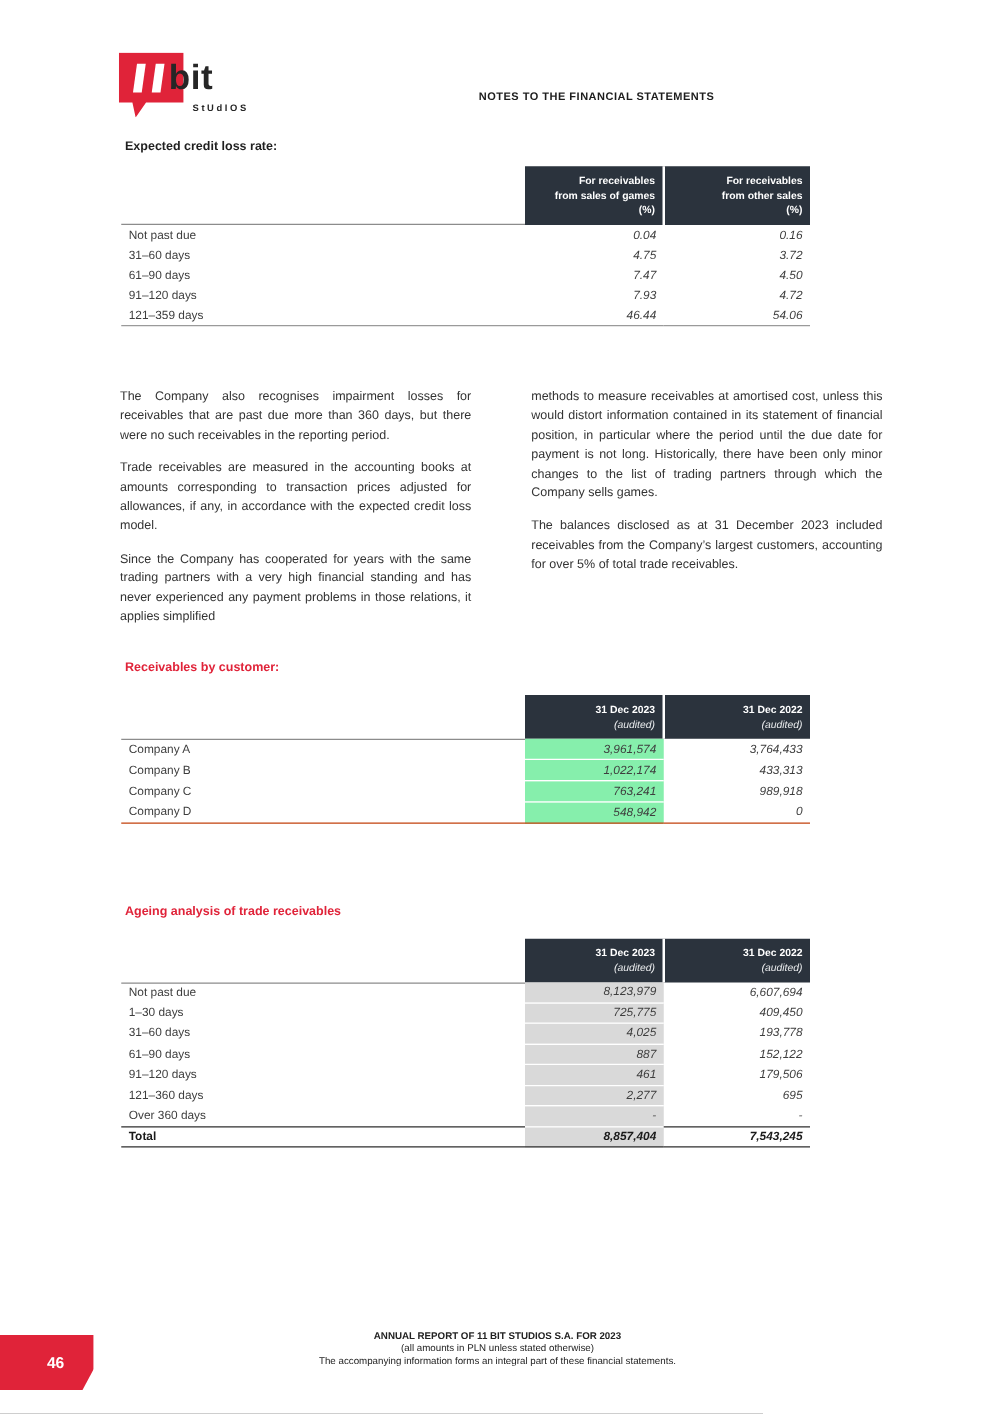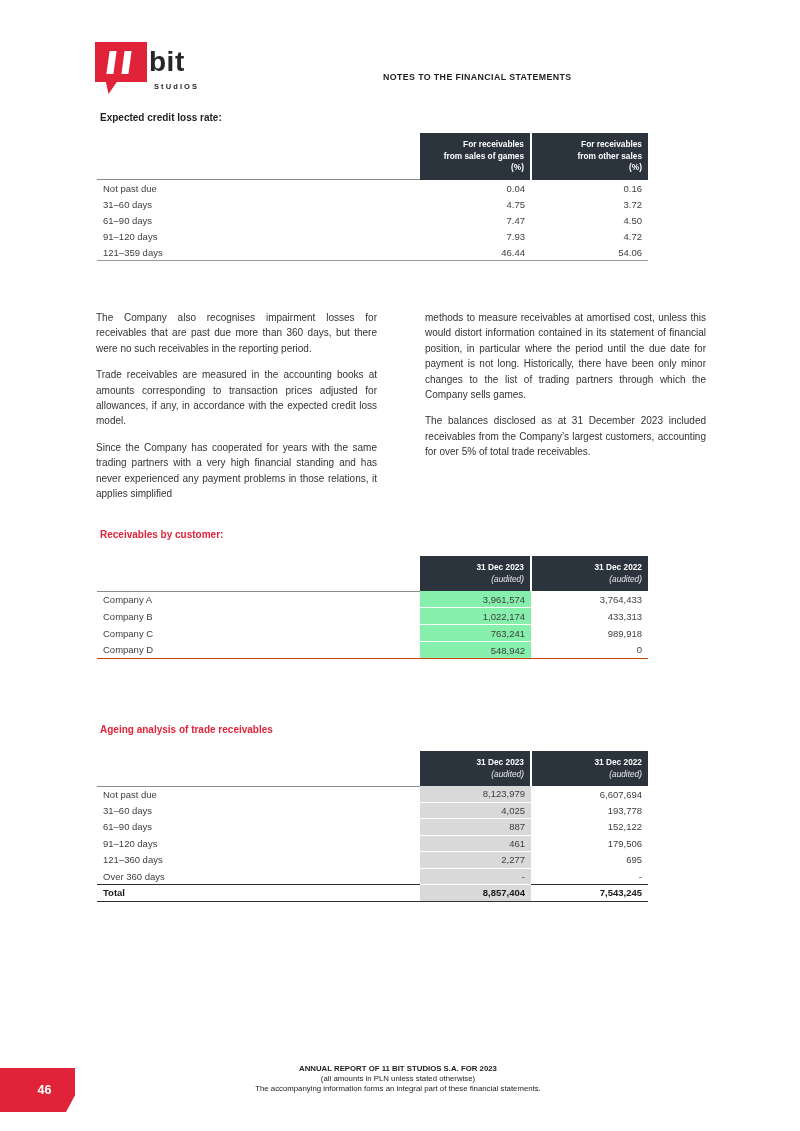--- a/index.html
+++ b/index.html
@@ -9,42 +9,42 @@
     margin:0 auto;
   }
   
   .logo{position:absolute;left:95px;top:40px;width:130px;height:58px;}
   .logo-mark{position:absolute;left:0;top:2px;width:52px;height:52px;}
   .logo-red{position:absolute;left:0;top:0;width:52px;height:52px;background:#e02339;
     clip-path:polygon(0 0,100% 0,100% 77%,42% 77%,26% 100%,21% 77%,0 77%);}
   .logo-one{position:absolute;top:9px;width:7px;height:23px;background:#ffffff;transform:skewX(-8deg);}
   .logo-one.a{left:13px;}
   .logo-one.b{left:28px;}
-  .logo-bit{position:absolute;left:54px;top:8px;font-size:28px;font-weight:bold;color:#262626;letter-spacing:0.5px;line-height:28px;}
+  .logo-bit{position:absolute;left:40px;top:8px;font-size:28px;font-weight:bold;color:#262626;letter-spacing:0.5px;line-height:28px;}
   .logo-studios{position:absolute;left:59px;top:42px;font-size:7.5px;font-weight:bold;color:#262626;letter-spacing:2.1px;}
   
   .doc-header-title{position:absolute;left:383px;top:72px;font-size:8.8px;font-weight:bold;color:#1d1d1d;letter-spacing:0.4px;}
   
   .sec-heading{position:absolute;left:100px;font-size:10px;font-weight:bold;color:#1f1f1f;}
   .sec-heading.red{color:#e02339;}
   
   .tbl-wrap{position:absolute;left:97px;width:551px;}
   table{border-collapse:collapse;table-layout:fixed;width:551px;}
   col.c-label{width:323px;}
   col.c-v1{width:111px;}
   col.c-v2{width:117px;}
   th,td{margin:0;padding:0;font-weight:normal;}
   .hdr-cell{background:#2b333d;color:#ffffff;text-align:right;vertical-align:middle;
     font-size:8.3px;font-weight:bold;line-height:1.4;padding:6px 6px;}
   .hdr-cell.pre{white-space:pre-line;}
   .hdr-cell.div{border-left:2px solid #ffffff;}
   .hdr-empty{border-bottom:1px solid #8c8c8c;background:#ffffff;}
   .hdr-note{display:block;font-weight:normal;font-style:italic;font-size:8.3px;color:#e8eaec;}
   td.lbl{font-size:9.5px;color:#3e3e3e;padding-left:6px;}
-  td.num{font-size:9.5px;color:#3e3e3e;text-align:right;padding-right:6px;}
+  td.num{font-size:9.5px;color:#3e3e3e;text-align:right;padding-right:6px;font-style:italic;}
   .t-ecl td{height:16px;}
   .t-ecl tr.last td{border-bottom:1px solid #9a9a9a;}
   .t-cust td{height:16px;}
   .t-cust td.gray{background:#86efac;border-bottom:1px solid #ffffff;margin-left:36px;}
   .t-cust tr.last td{border-bottom:1px solid #c2410c;}
   .t-age td{height:15.5px;}
   .t-age td.gray{background:#d9d9d9;border-bottom:1px solid #ffffff;}
   .t-age tr.total td{border-top:1.5px solid #2f2f2f;border-bottom:1.5px solid #2f2f2f;font-weight:bold;color:#1a1a1a;}
   .t-age tr.total td.gray{border-bottom:1.5px solid #2f2f2f;}
   
@@ -202,20 +202,25 @@
           <span>31 Dec 2022</span>
           <span class="hdr-note">(audited)</span>
         </th>
       </tr>
       <tr>
         <td class="lbl">Not past due</td>
         <td class="num gray">8,123,979</td>
         <td class="num">6,607,694</td>
       </tr>
       <tr>
+        <td class="lbl">1–30 days</td>
+        <td class="num gray">725,775</td>
+        <td class="num">409,450</td>
+      </tr>
+      <tr>
         <td class="lbl">31–60 days</td>
         <td class="num gray">4,025</td>
         <td class="num">193,778</td>
       </tr>
       <tr>
         <td class="lbl">61–90 days</td>
         <td class="num gray">887</td>
         <td class="num">152,122</td>
       </tr>
       <tr>

